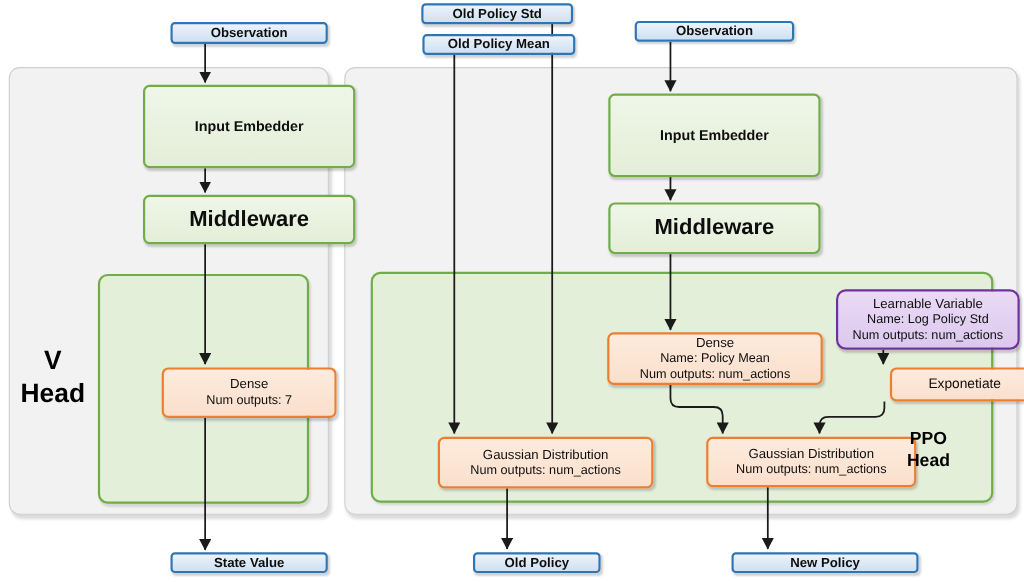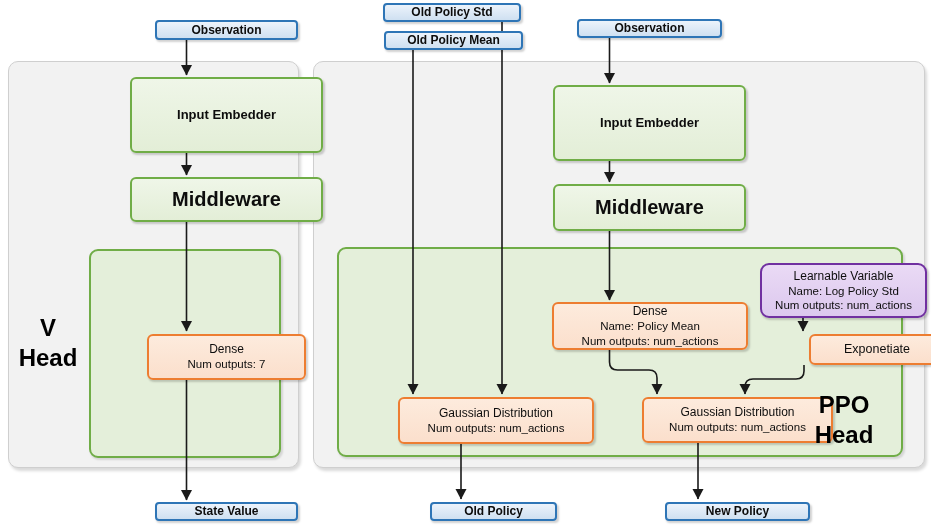--- a/index.html
+++ b/index.html
@@ -38,21 +38,21 @@
   .purple{
     background:linear-gradient(180deg,#EADAF5 0%,#DCC8EE 100%);
     border:2.5px solid #7030A0;border-radius:9px;font-size:11.5px;
   }
   .node .title{font-weight:normal;font-size:12px;}
   .side-label{
     position:absolute;z-index:4;text-align:center;font-weight:bold;
     color:#000;line-height:1.23;
   }
   .v-label{left:8px;top:313px;width:80px;font-size:24px;}
-  .ppo-label{left:801px;top:390px;width:86px;font-size:24px;}
+  .ppo-label{left:801px;top:390px;width:86px;font-size:16px;}
   svg.wires{position:absolute;left:0;top:0;z-index:3;pointer-events:none;}
   svg.wires path{fill:none;stroke:#1a1a1a;stroke-width:1.6px;}
 </style>
 </head>
 <body>
 
 <div class="stage">
 
   <div class="panel" style="left:8px;top:61px;width:291px;height:407px;"></div>
   <div class="panel" style="left:313px;top:61px;width:612px;height:407px;"></div>
@@ -90,24 +90,24 @@
   </div>
   <div class="node blue" style="left:344px;top:31px;width:139px;height:19px;">
     <span>Old Policy Mean</span>
   </div>
   <div class="node blue" style="left:537px;top:19px;width:145px;height:19px;">
     <span>Observation</span>
   </div>
   <div class="node blue" style="left:115px;top:502px;width:143px;height:19px;">
     <span>State Value</span>
   </div>
-  <div class="node blue" style="left:390px;top:502px;width:127px;height:19px;">
+  <div class="node blue" style="left:390px;top:502px;width:116px;height:19px;">
     <span>Old Policy</span>
   </div>
-  <div class="node blue" style="left:625px;top:502px;width:145px;height:19px;">
+  <div class="node blue" style="left:625px;top:502px;width:170px;height:19px;">
     <span>New Policy</span>
   </div>
 
   <div class="node green" style="left:90px;top:77px;width:193px;height:76px;">
     <span>Input Embedder</span>
   </div>
   <div class="node green" style="left:90px;top:177px;width:193px;height:45px;font-size:20px;">
     <span>Middleware</span>
   </div>
   <div class="node green" style="left:513px;top:85px;width:193px;height:76px;">

